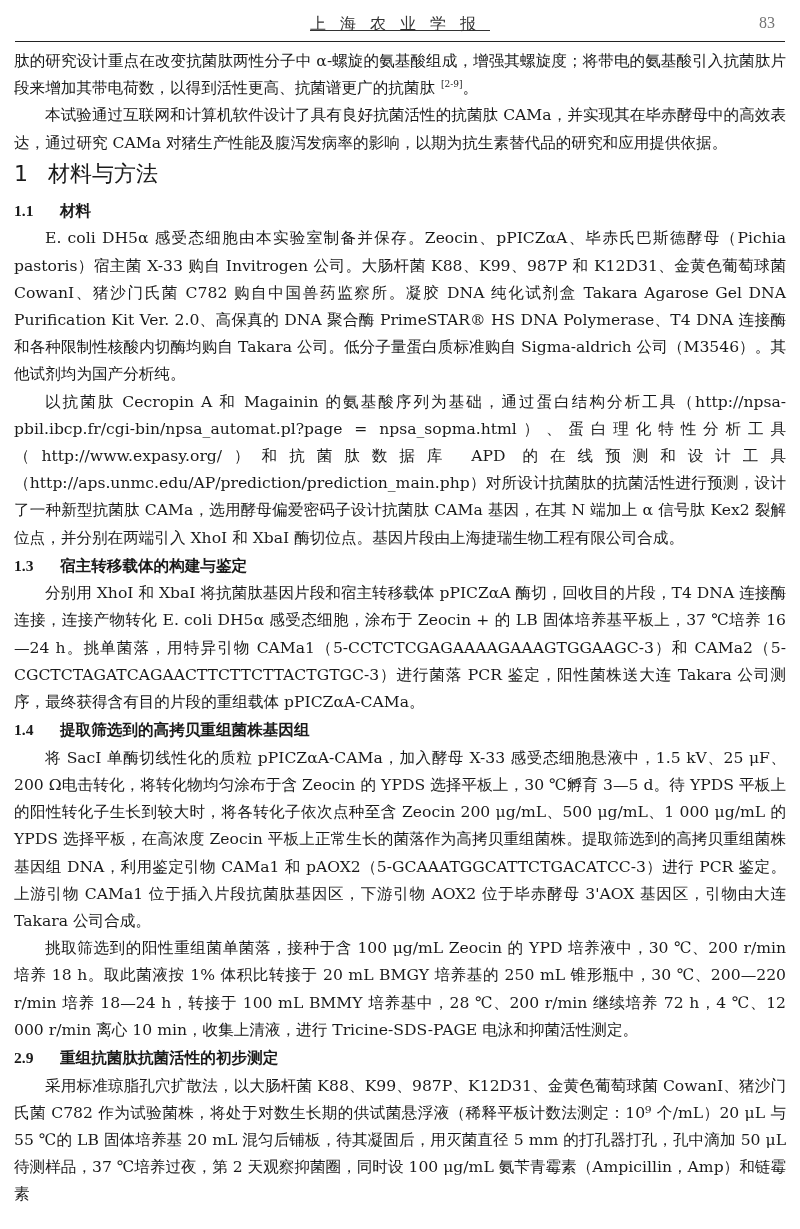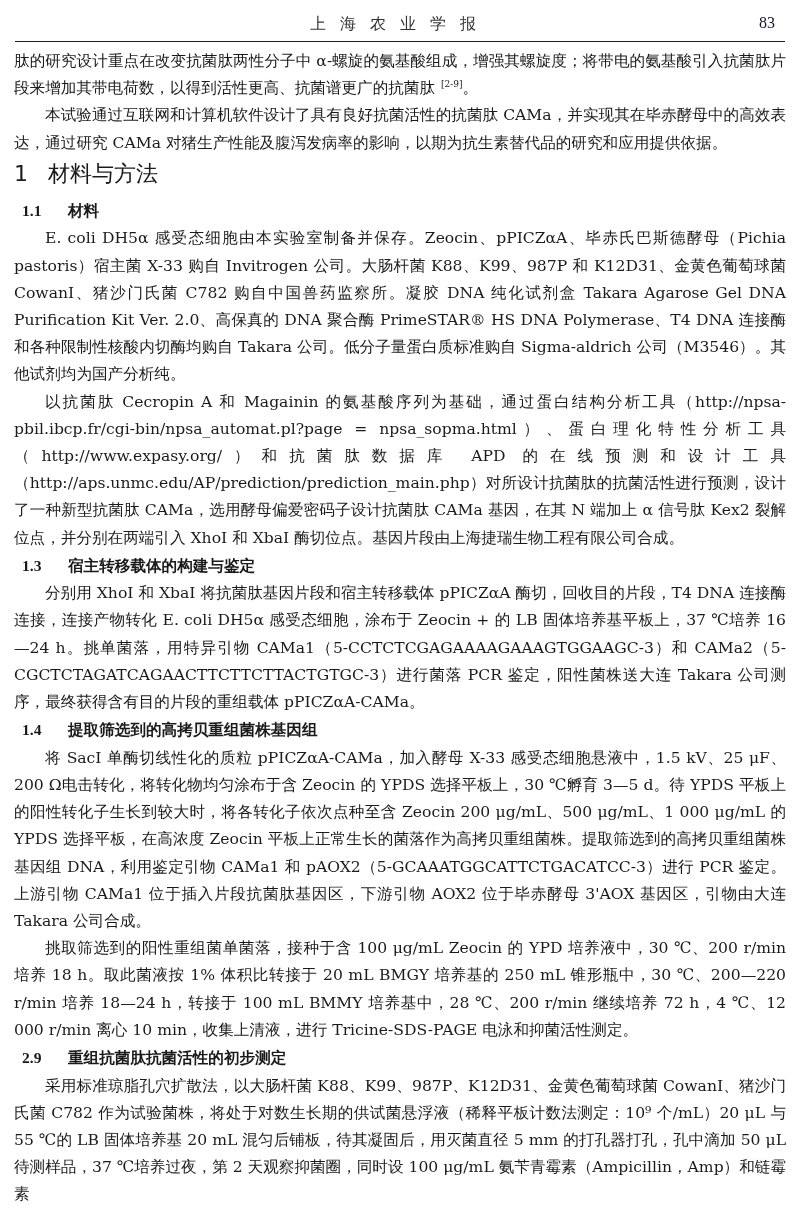--- a/index.html
+++ b/index.html
@@ -7,44 +7,44 @@
     width: 800px; height: 1229px; overflow: hidden; position: relative;
     font-family: "DejaVu Serif", "Liberation Serif", serif;
     color: #1a1a1a;
   }
   .header {
     position: absolute; left: 15px; right: 15px; top: 8px; height: 33px;
     border-bottom: 1.5px solid #222;
   }
   .journal {
     position: absolute; left: 0; right: 0; top: 6px; text-align: center;
-    font-size: 16px; letter-spacing: 14px; color: #333;
+    font-size: 16px; letter-spacing: 14px; color: #333; text-decoration: underline;
   }
   .pageno {
     position: absolute; right: 10px; top: 6px; font-size: 16px;
-    font-family: "Liberation Serif", serif; color: #0f172a;
+    font-family: "Liberation Serif", serif; color: #737373;
   }
   .content {
     position: absolute; left: 14px; width: 772px; top: 48px;
   }
   p {
     margin: 0; font-size: 15.6px; line-height: 27.2px; text-align: justify;
     text-justify: inter-character;
   }
   p.indent { text-indent: 31px; }
   h2.sec {
     margin: 0 0 6px 0; font-weight: normal; font-size: 22px; line-height: 34px;
     font-family: "DejaVu Sans", sans-serif;
   }
   h2.sec .num { display: inline-block; width: 34px; }
   h3.sub {
     margin: 0; font-size: 15.6px; line-height: 27.5px; font-weight: bold;
     font-family: "DejaVu Sans", sans-serif;
   }
-  h3.sub .num { display: inline-block; width: 46px; font-family: "Liberation Serif", serif; margin-left: 8px; }
+  h3.sub .num { display: inline-block; width: 46px; font-family: "Liberation Serif", serif; }
   sup { font-size: 9px; line-height: 0; padding-left: 6px; }
 </style>
 </head>
 <body>
 
 <div class="header">
   <div class="journal">上海农业学报</div>
   <div class="pageno">83</div>
 </div>
 

